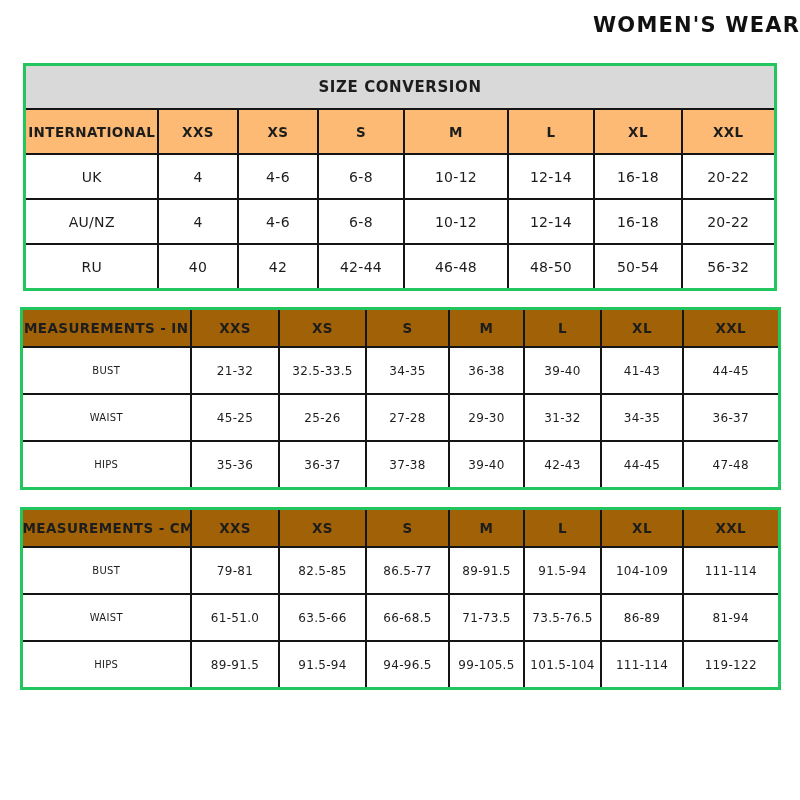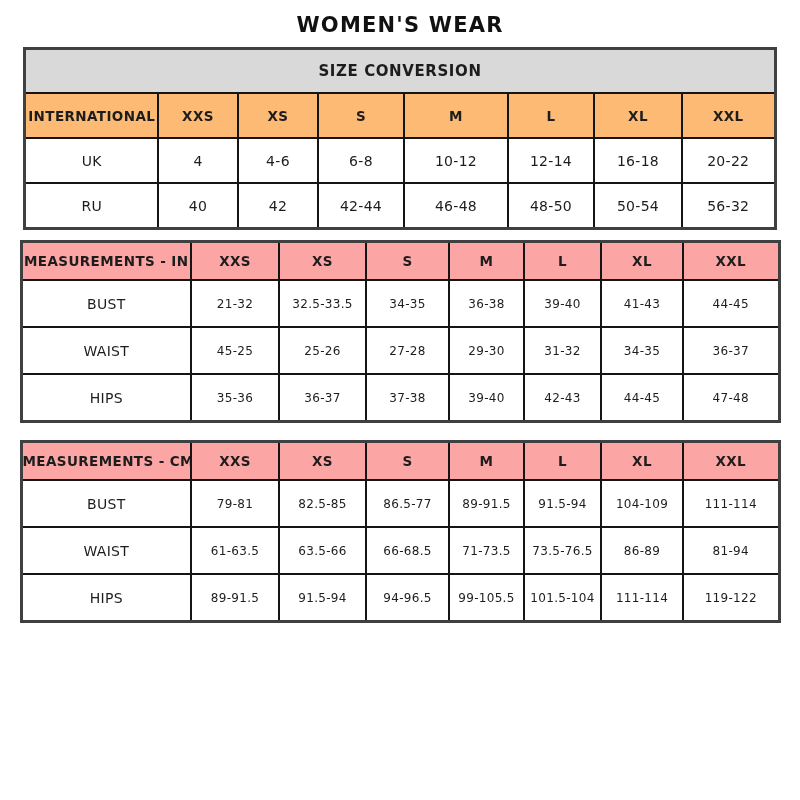--- a/index.html
+++ b/index.html
@@ -3,44 +3,44 @@
 <meta charset="utf-8">
 <style>
   html, body { margin:0; padding:0; background:#ffffff; }
   body {
     width:800px; height:800px;
     font-family:"DejaVu Sans","Liberation Sans",sans-serif;
     color:#1d1d1d;
     -webkit-font-smoothing:antialiased;
   }
   .page-title {
-    text-align:center; font-weight:bold; font-size:21px;
+    text-align:right; font-weight:bold; font-size:21px;
     letter-spacing:1.2px; padding:13px 0 10px 0; color:#111111;
   }
-  table { border-collapse:collapse; table-layout:fixed; margin:0 auto; border:3px solid #404040; }
+  table { border-collapse:collapse; table-layout:fixed; margin:16px auto; border:3px solid #22c55e; }
   th, td {
     border:2px solid #151515; text-align:center; vertical-align:middle;
     padding:0; overflow:hidden; white-space:nowrap;
   }
   th { font-weight:bold; }
   td { font-weight:normal; }
 
   
   #t1 { width:750px; }
   #t1 .band th { background:#d9d9d9; height:42px; font-size:15px; letter-spacing:.6px; }
   #t1 .colhead th { background:#fdba74; height:43px; font-size:13.5px; letter-spacing:.4px; }
   #t1 tbody td { height:43px; font-size:14px; letter-spacing:.3px; }
 
   
   .mtable { width:758px; }
   #t2 { margin-top:10px; }
   #t3 { margin-top:17px; }
-  .mtable thead th { background:#fca5a5; height:36px; font-size:13.5px; letter-spacing:.4px; }
+  .mtable thead th { background:#a16207; height:36px; font-size:13.5px; letter-spacing:.4px; }
   .mtable tbody td { height:45px; font-size:12px; letter-spacing:.3px; }
-  .mtable tbody td.rowlabel { font-size:14px; }
+  .mtable tbody td.rowlabel { font-size:10px; }
   td.rowlabel { letter-spacing:.5px; }
 </style>
 </head>
 <body>
 
 <div class="page-title">WOMEN'S WEAR</div>
 
 <table id="t1">
   <colgroup>
     <col style="width:133px">
@@ -72,20 +72,30 @@
       <td class="rowlabel">UK</td>
       <td>4</td>
       <td>4-6</td>
       <td>6-8</td>
       <td>10-12</td>
       <td>12-14</td>
       <td>16-18</td>
       <td>20-22</td>
     </tr>
     <tr>
+      <td class="rowlabel">AU/NZ</td>
+      <td>4</td>
+      <td>4-6</td>
+      <td>6-8</td>
+      <td>10-12</td>
+      <td>12-14</td>
+      <td>16-18</td>
+      <td>20-22</td>
+    </tr>
+    <tr>
       <td class="rowlabel">RU</td>
       <td>40</td>
       <td>42</td>
       <td>42-44</td>
       <td>46-48</td>
       <td>48-50</td>
       <td>50-54</td>
       <td>56-32</td>
     </tr>
   </tbody>
@@ -177,21 +187,21 @@
       <td>79-81</td>
       <td>82.5-85</td>
       <td>86.5-77</td>
       <td>89-91.5</td>
       <td>91.5-94</td>
       <td>104-109</td>
       <td>111-114</td>
     </tr>
     <tr>
       <td class="rowlabel">WAIST</td>
-      <td>61-63.5</td>
+      <td>61-51.0</td>
       <td>63.5-66</td>
       <td>66-68.5</td>
       <td>71-73.5</td>
       <td>73.5-76.5</td>
       <td>86-89</td>
       <td>81-94</td>
     </tr>
     <tr>
       <td class="rowlabel">HIPS</td>
       <td>89-91.5</td>

